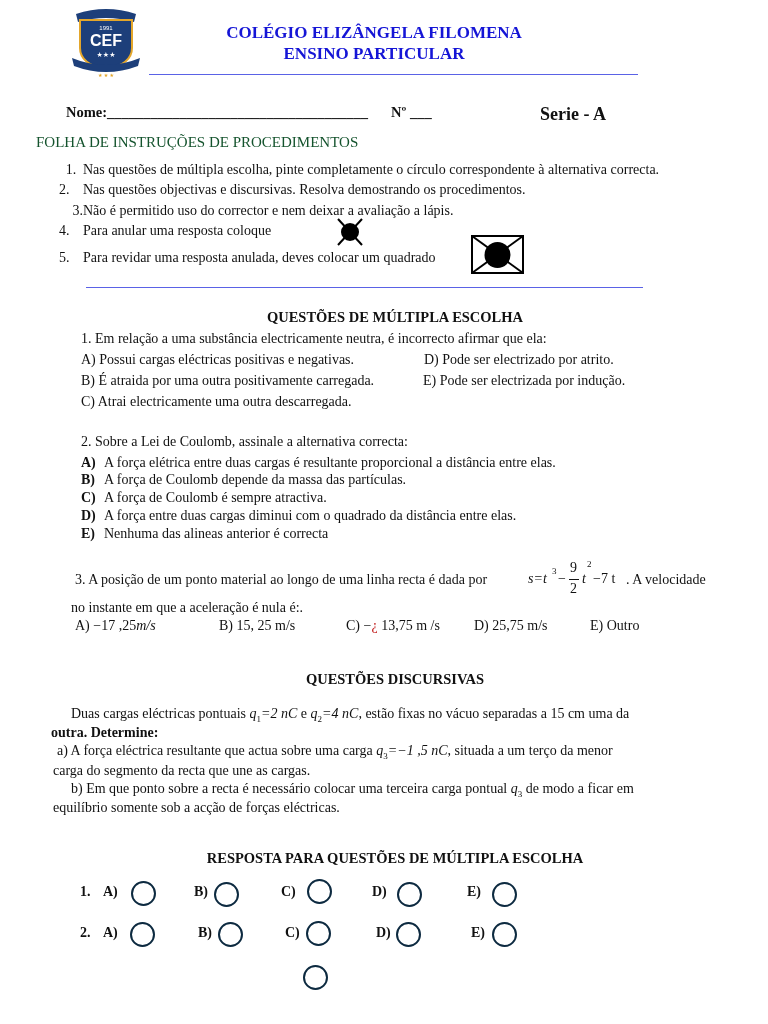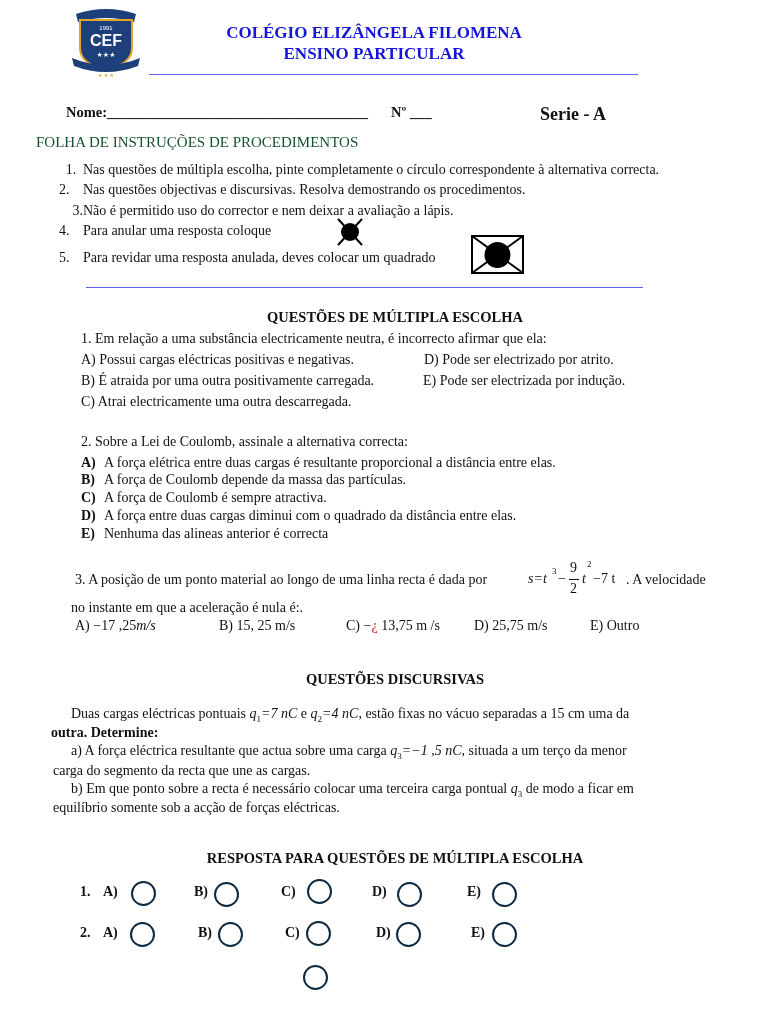--- a/index.html
+++ b/index.html
@@ -105,26 +105,26 @@
 <div class="abs ln" style="left:75px;top:617px;"><span>A) −17 ,25</span><span class="italic">m/s</span></div>
 <div class="abs ln" style="left:219px;top:617px;">B)  15, 25 m/s</div>
 <div class="abs ln" style="left:346px;top:617px;"><span>C) −</span><span class="red">¿</span><span> 13,75 m /s</span></div>
 <div class="abs ln" style="left:474px;top:617px;">D) 25,75 m/s</div>
 <div class="abs ln" style="left:590px;top:617px;">E) Outro</div>
 
 <div class="abs sec" style="left:70px;top:671px;width:650px;">QUESTÕES DISCURSIVAS</div>
 
 <div class="abs ln" style="left:71px;top:705px;">
   <span>Duas cargas eléctricas pontuais</span>
-  <span class="italic">q</span><sub>1</sub><span class="italic">=7 nC</span>
+  <span class="italic">q</span><sub>1</sub><span class="italic">=2 nC</span>
   <span>e</span>
   <span class="italic">q</span><sub>2</sub><span class="italic">=4 nC</span><span>, estão fixas no vácuo separadas a 15 cm uma da</span>
 </div>
 <div class="abs ln" style="left:51px;top:724px;font-weight:bold;">outra. Determine:</div>
-<div class="abs ln" style="left:71px;top:742px;">
+<div class="abs ln" style="left:57px;top:742px;">
   <span>a) A força eléctrica resultante que actua sobre uma carga</span>
   <span class="italic">q</span><sub>3</sub><span class="italic">=−1 ,5 nC</span><span>, situada a um terço da menor</span>
 </div>
 <div class="abs ln" style="left:53px;top:762px;">carga do segmento da recta que une as cargas.</div>
 <div class="abs ln" style="left:71px;top:780px;">
   <span>b)  Em que ponto sobre a recta é necessário colocar uma terceira carga pontual</span>
   <span class="italic">q</span><sub>3</sub>
   <span>de modo a ficar em</span>
 </div>
 <div class="abs ln" style="left:53px;top:799px;">equilíbrio somente sob a acção de forças eléctricas.</div>

